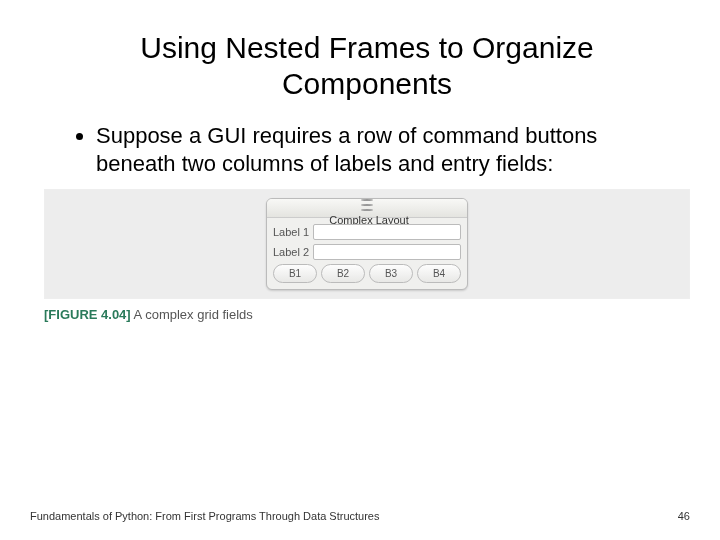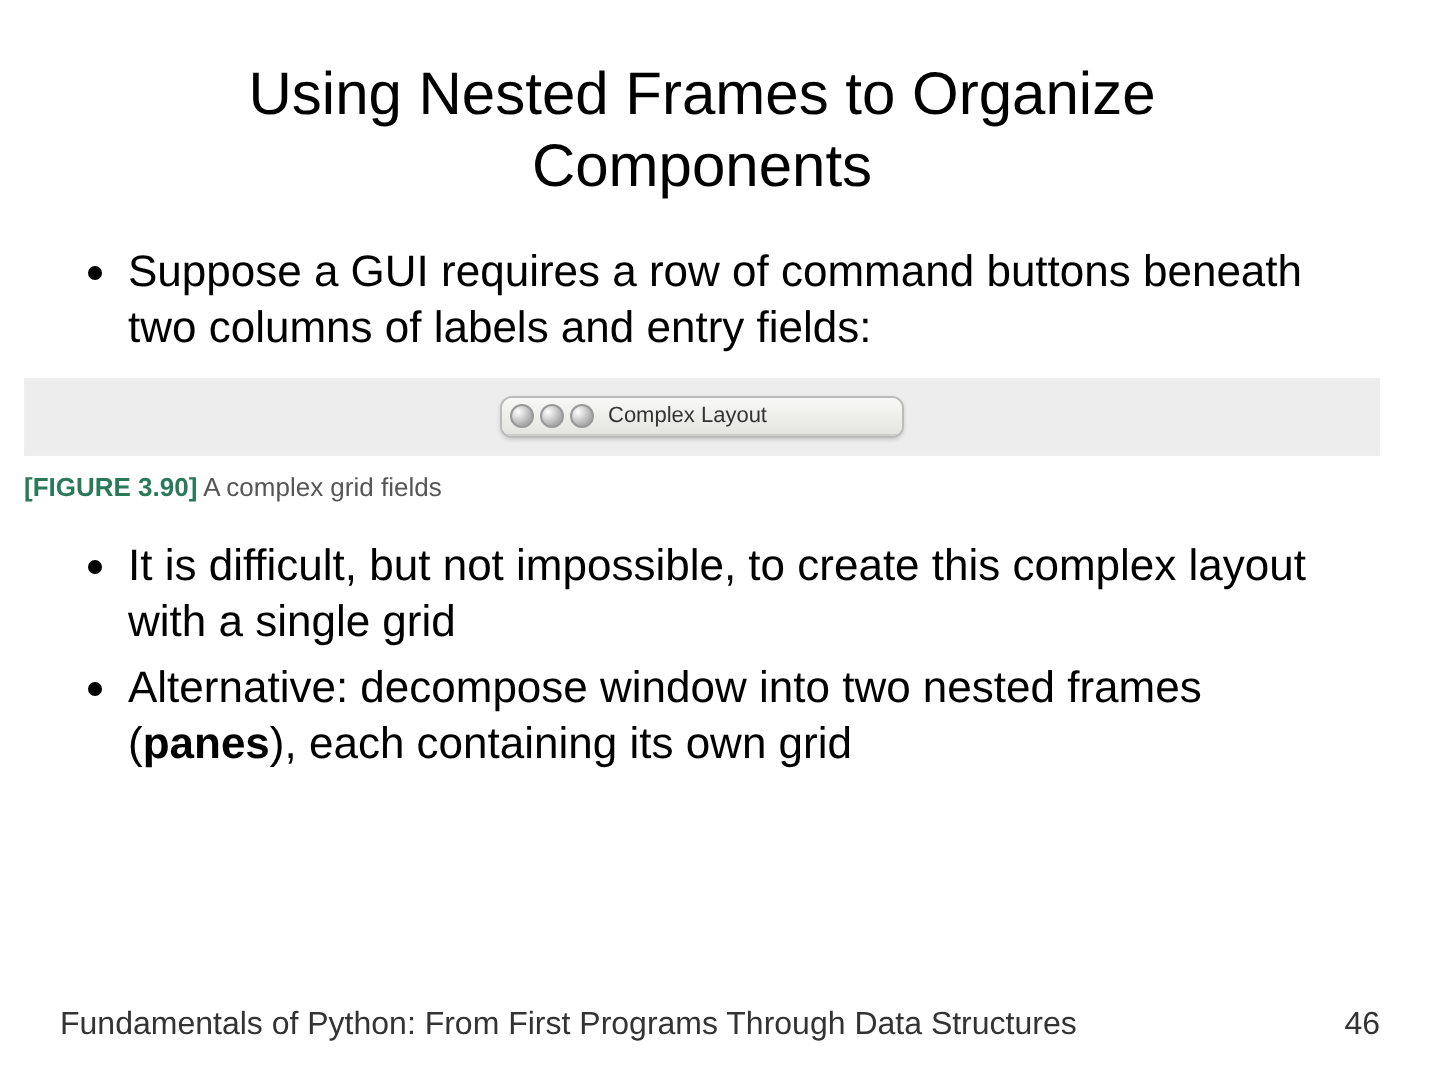--- a/index.html
+++ b/index.html
@@ -6,21 +6,21 @@
     margin: 0;
     width: 720px;
     height: 540px;
     background: #fff;
     font-family: Arial, Helvetica, sans-serif;
     color: #000;
     position: relative;
     box-sizing: border-box;
   }
   .slide {
-    padding: 20px 30px 0 12px;
+    padding: 20px 30px 0 44px;
   }
   h1 {
     font-size: 30px;
     font-weight: normal;
     text-align: center;
     margin: 10px 60px 20px 60px;
     line-height: 1.2;
   }
   ul.bullets {
     list-style: disc;
@@ -50,20 +50,21 @@
     font-size: 11px;
   }
   .titlebar {
     height: 18px;
     background: linear-gradient(#f8f8f6, #e4e4e0);
     border-bottom: 1px solid #ccc;
     display: flex;
     align-items: center;
     padding: 0 4px;
     gap: 3px;
+    flex-direction: column;
   }
   .tb-btn {
     width: 10px; height: 10px;
     border-radius: 50%;
     background: radial-gradient(circle at 30% 30%, #fff, #aaa 70%);
     border: 1px solid #999;
   }
   .tb-title {
     margin-left: 4px;
     font-size: 11px;
@@ -111,21 +112,21 @@
     color: #2a7a5a;
     font-weight: bold;
   }
   .footer {
     position: absolute;
     bottom: 18px;
     left: 30px;
     right: 30px;
     display: flex;
     justify-content: space-between;
-    font-size: 16px;
+    font-size: 11px;
     color: #333;
   }
 </style>
 </head>
 <body>
 
 <div class="slide">
   <h1>Using Nested Frames to Organize Components</h1>
 
   <ul class="bullets">
@@ -133,32 +134,42 @@
   </ul>
 
   <div class="figure-area">
     <div class="window">
       <div class="titlebar">
         <div class="tb-btn"></div>
         <div class="tb-btn"></div>
         <div class="tb-btn"></div>
         <span class="tb-title">Complex Layout</span>
       </div>
+      <div class="win-body">
+        <div class="row">
+          <span>Label 1</span>
+          <div class="field"></div>
+        </div>
+        <div class="row">
+          <span>Label 2</span>
+          <div class="field"></div>
+        </div>
+        <div class="btn-row">
+          <div class="btn">B1</div>
+          <div class="btn">B2</div>
+          <div class="btn">B3</div>
+          <div class="btn">B4</div>
+        </div>
+      </div>
     </div>
   </div>
 
   <div class="fig-caption">
-    <span class="fig-label">[FIGURE 3.90]</span>
+    <span class="fig-label">[FIGURE 4.04]</span>
     <span>A complex grid fields</span>
   </div>
 
-  <ul class="bullets">
-    <li>It is difficult, but not impossible, to create this complex layout with a single grid</li>
-    <li>
-      <span>Alternative: decompose window into two nested frames (</span><b>panes</b><span>), each containing its own grid</span>
-    </li>
-  </ul>
 </div>
 
 <div class="footer">
   <span>Fundamentals of Python: From First Programs Through Data Structures</span>
   <span>46</span>
 </div>
 
 </body></html>

